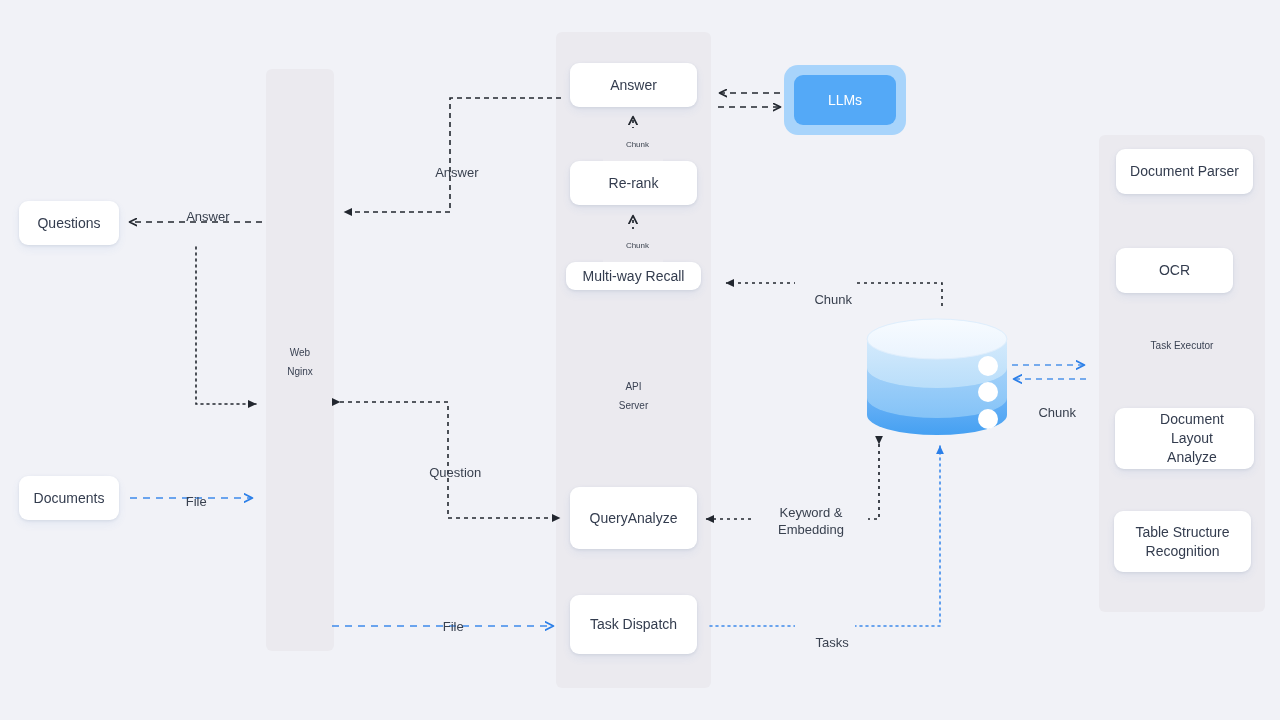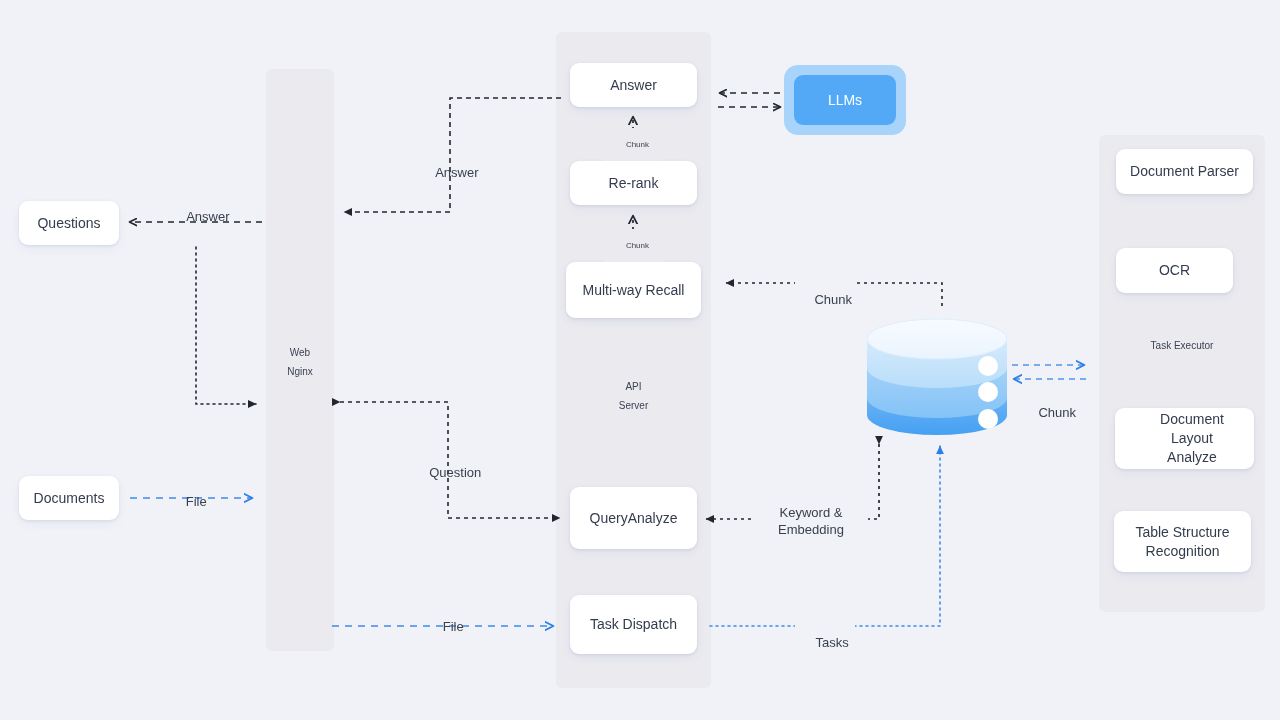--- a/index.html
+++ b/index.html
@@ -144,21 +144,21 @@
   </div>
 
   <div class="card" style="left:570px; top:63px; width:127px; height:44px;">
     <span>Answer</span>
   </div>
 
   <div class="card" style="left:570px; top:161px; width:127px; height:44px;">
     <span>Re-rank</span>
   </div>
 
-  <div class="card" style="left:566px; top:262px; width:135px; height:56px;">
+  <div class="card" style="left:566px; top:262px; width:135px; height:28px;">
     <span>Multi-way Recall</span>
   </div>
 
   <div class="card" style="left:570px; top:487px; width:127px; height:62px; flex-direction:row;">
     <span>Query</span>
     <span>Analyze</span>
   </div>
 
   <div class="card" style="left:570px; top:595px; width:127px; height:59px;">
     <span>Task Dispatch</span>

